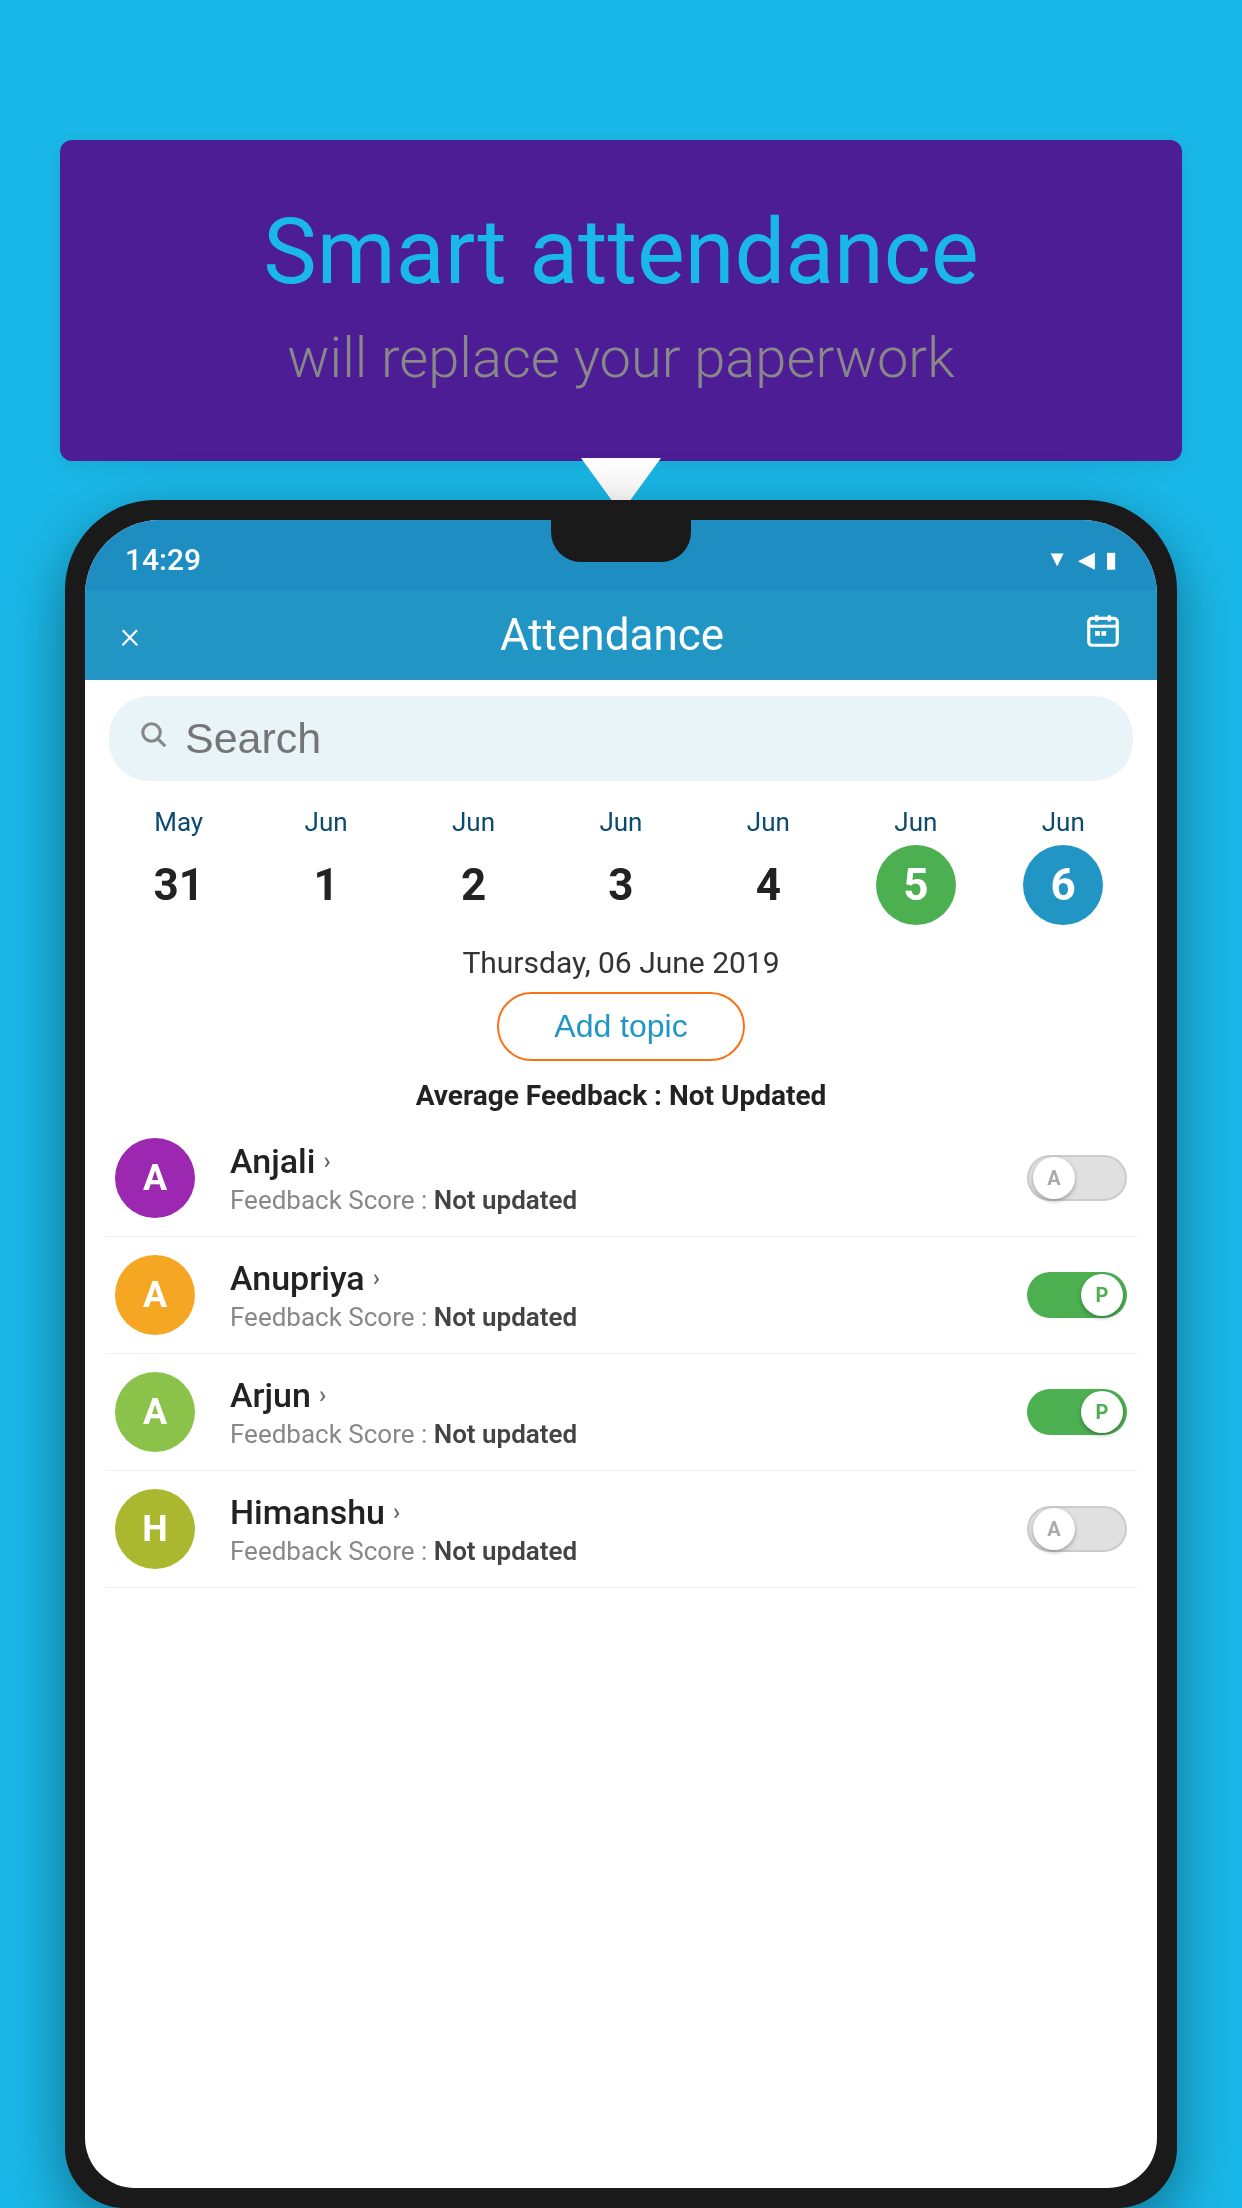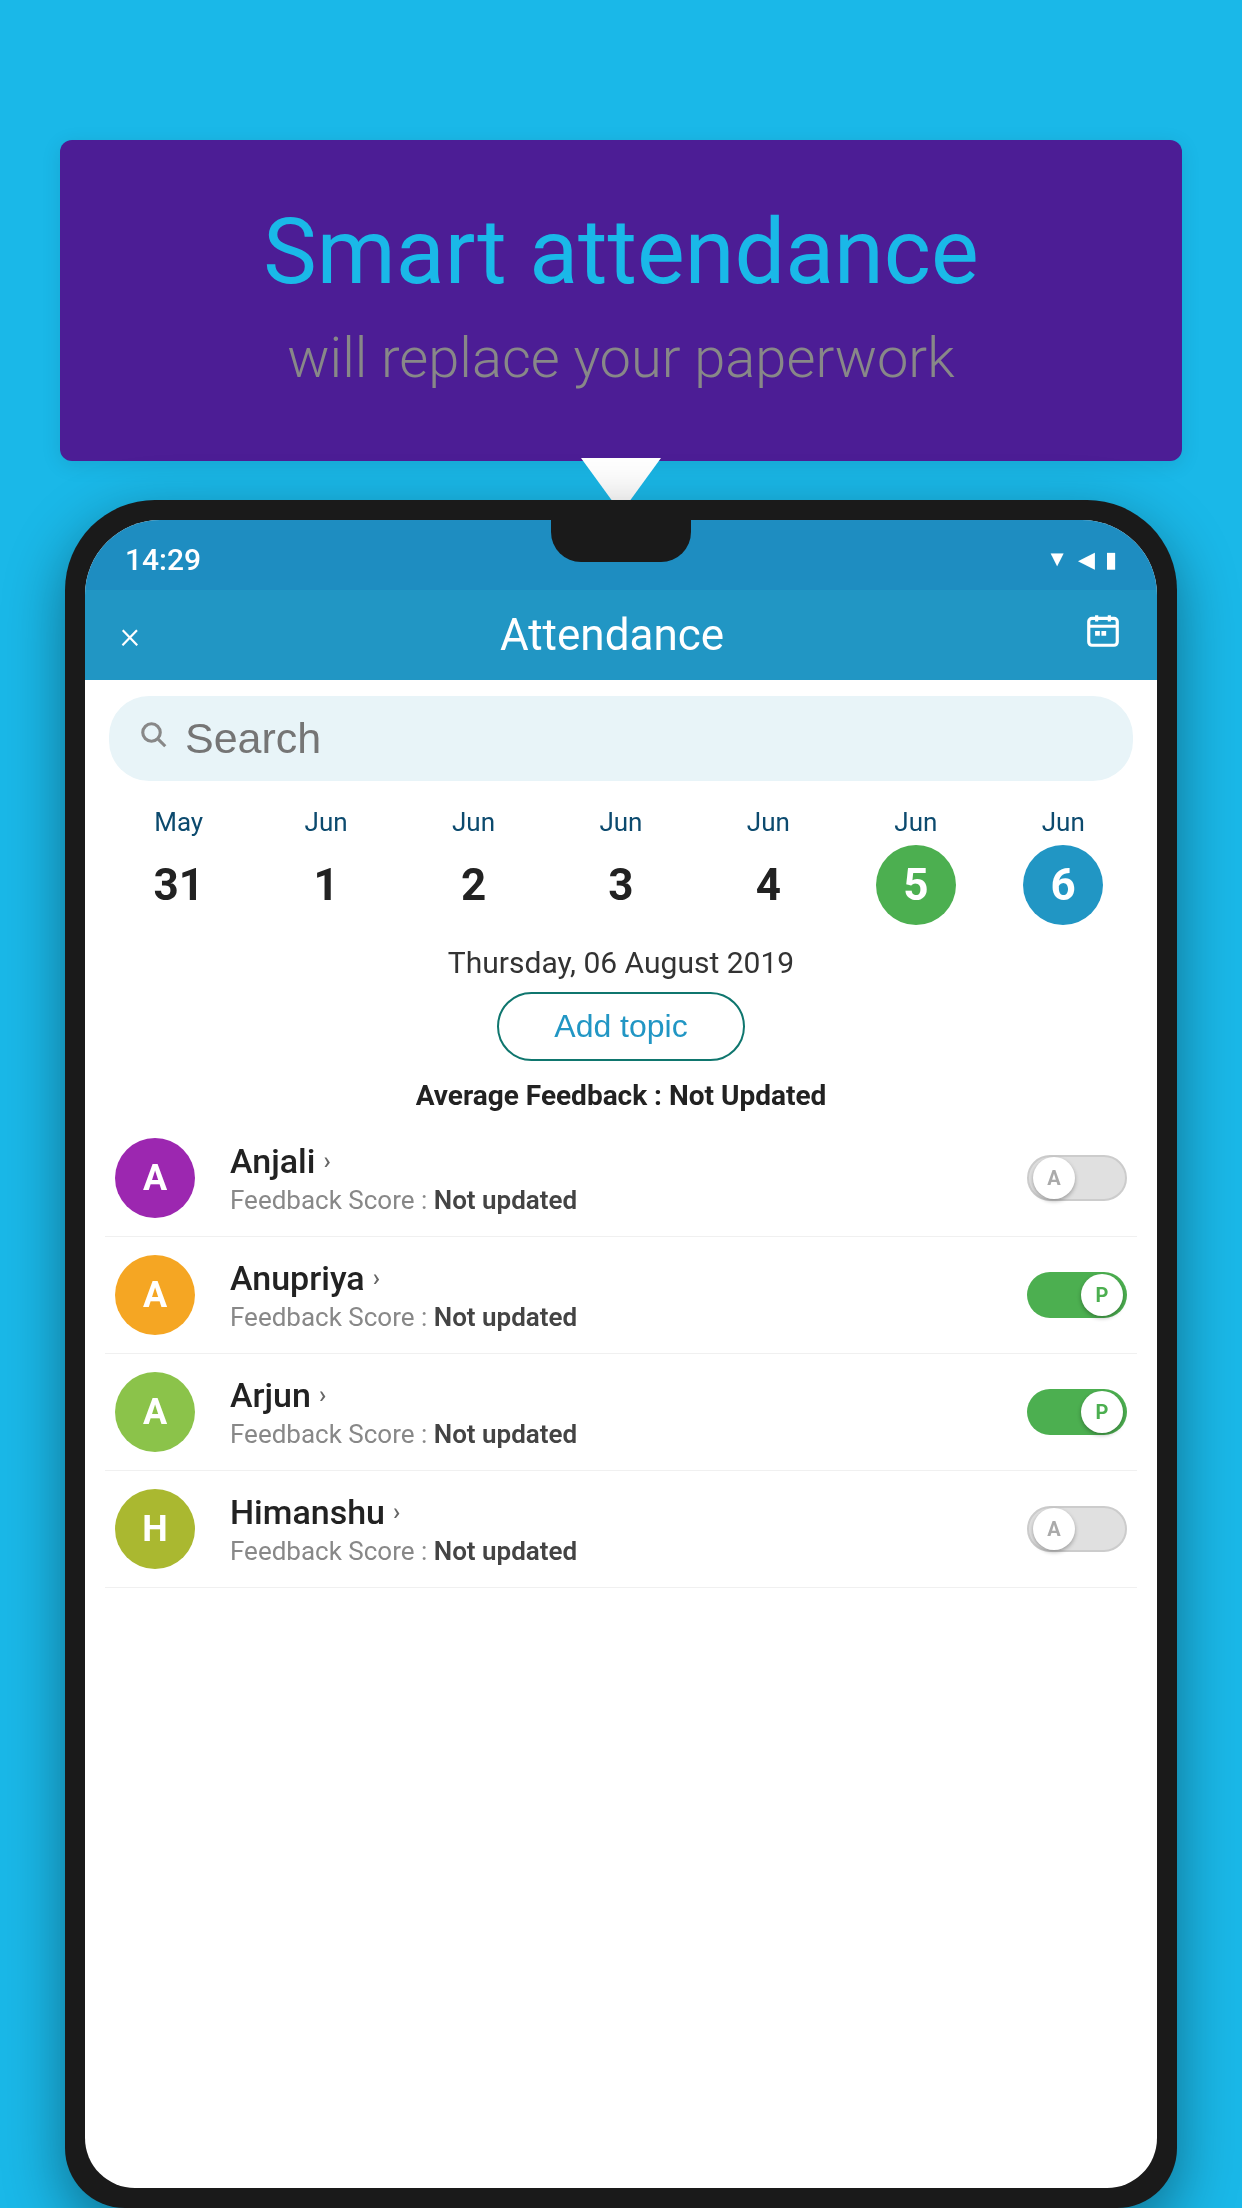--- a/index.html
+++ b/index.html
@@ -218,21 +218,21 @@
       text-align: center;
       font-size: 30px;
       color: #333;
       padding: 20px 0 12px;
     }
 
     
     .add-topic-btn {
       display: block;
       margin: 0 auto;
-      border: 2px solid #0f766e;
+      border: 2px solid #f97316;
       border-radius: 40px;
       padding: 14px 55px;
       background: transparent;
       color: #2196c4;
       font-size: 32px;
       cursor: pointer;
       width: fit-content;
     }
 
     
@@ -426,21 +426,21 @@
         <div class="cal-day">
           <div class="cal-month">Jun</div>
           <div class="cal-date today">5</div>
         </div>
         <div class="cal-day">
           <div class="cal-month">Jun</div>
           <div class="cal-date selected">6</div>
         </div>
       </div>
 
-    <div class="date-label">Thursday, 06 August 2019</div>
+    <div class="date-label">Thursday, 06 June 2019</div>
 
     <button class="add-topic-btn">Add topic</button>
 
     <div class="feedback-label">
       <span>Average Feedback : </span><span>Not Updated</span>
     </div>
 
     <div class="student-list" id="student-list">
         <div class="student-item">
           <div class="student-avatar" style="background: rgb(156, 39, 176);">A</div>

